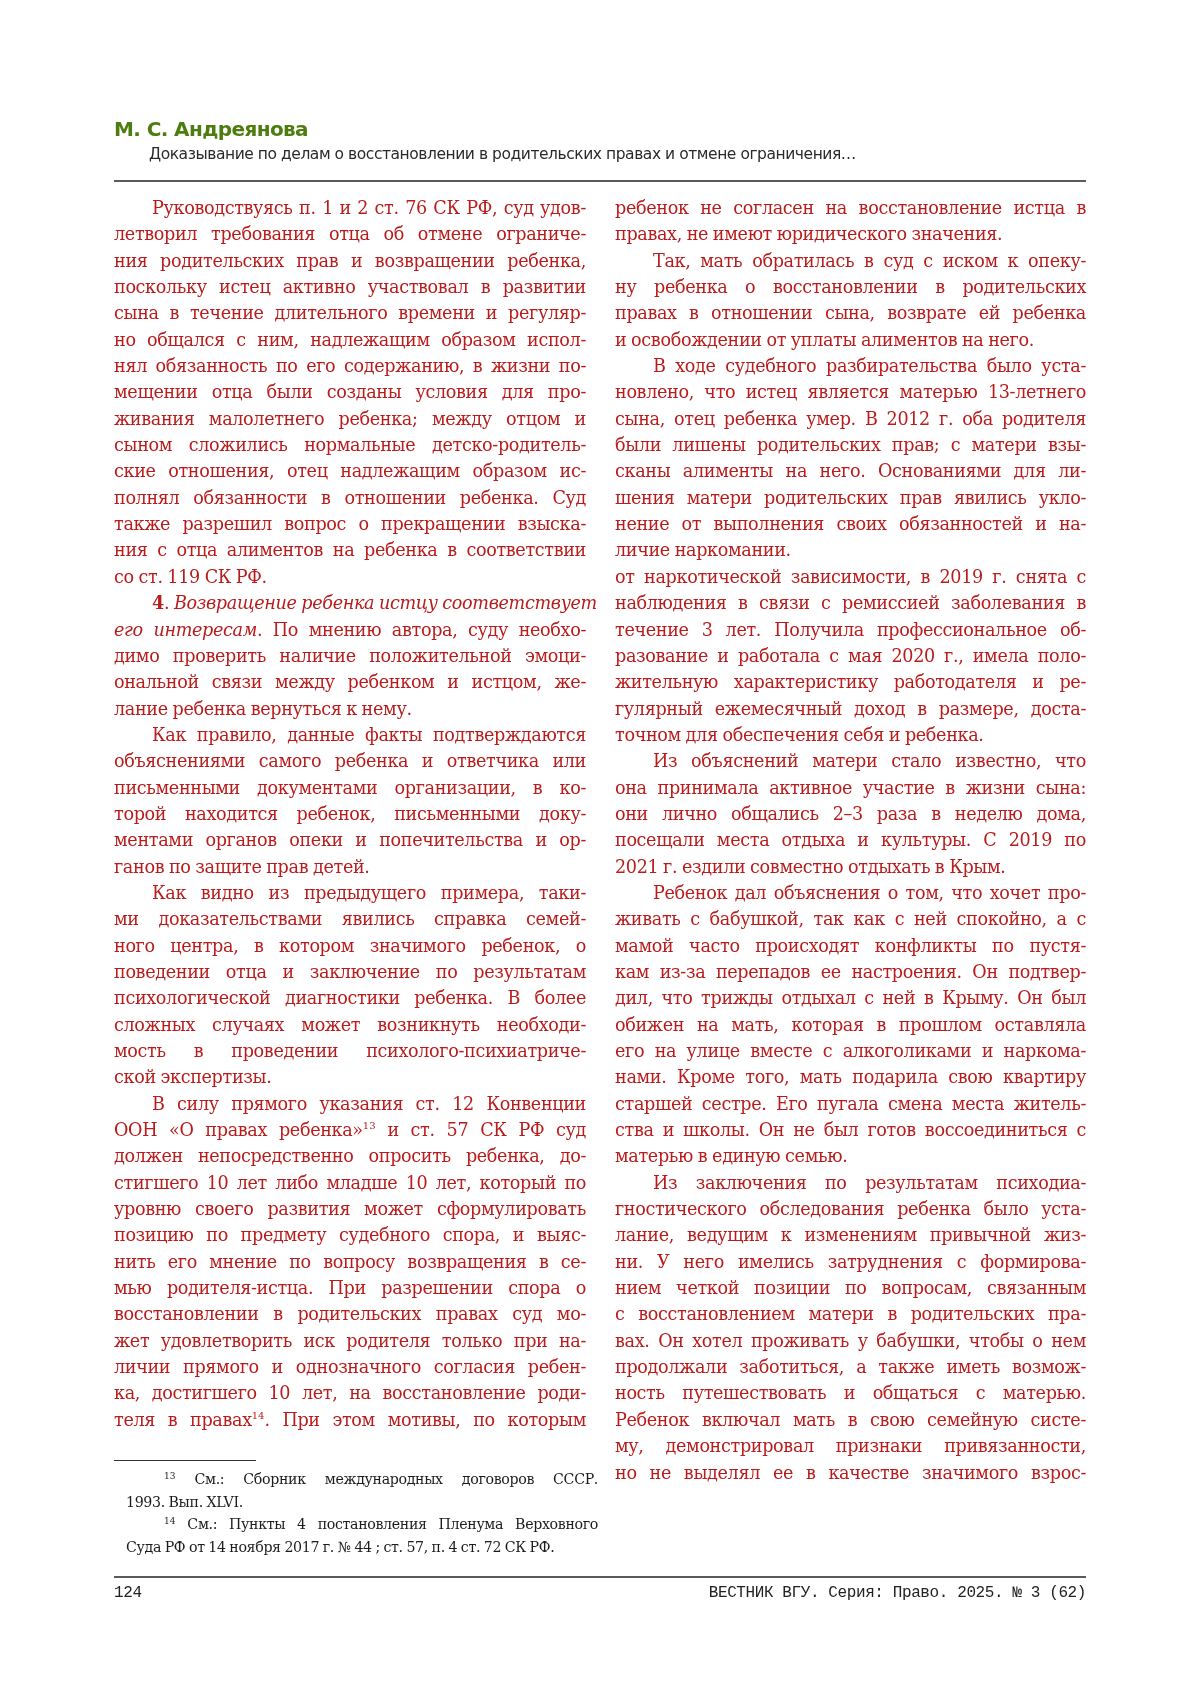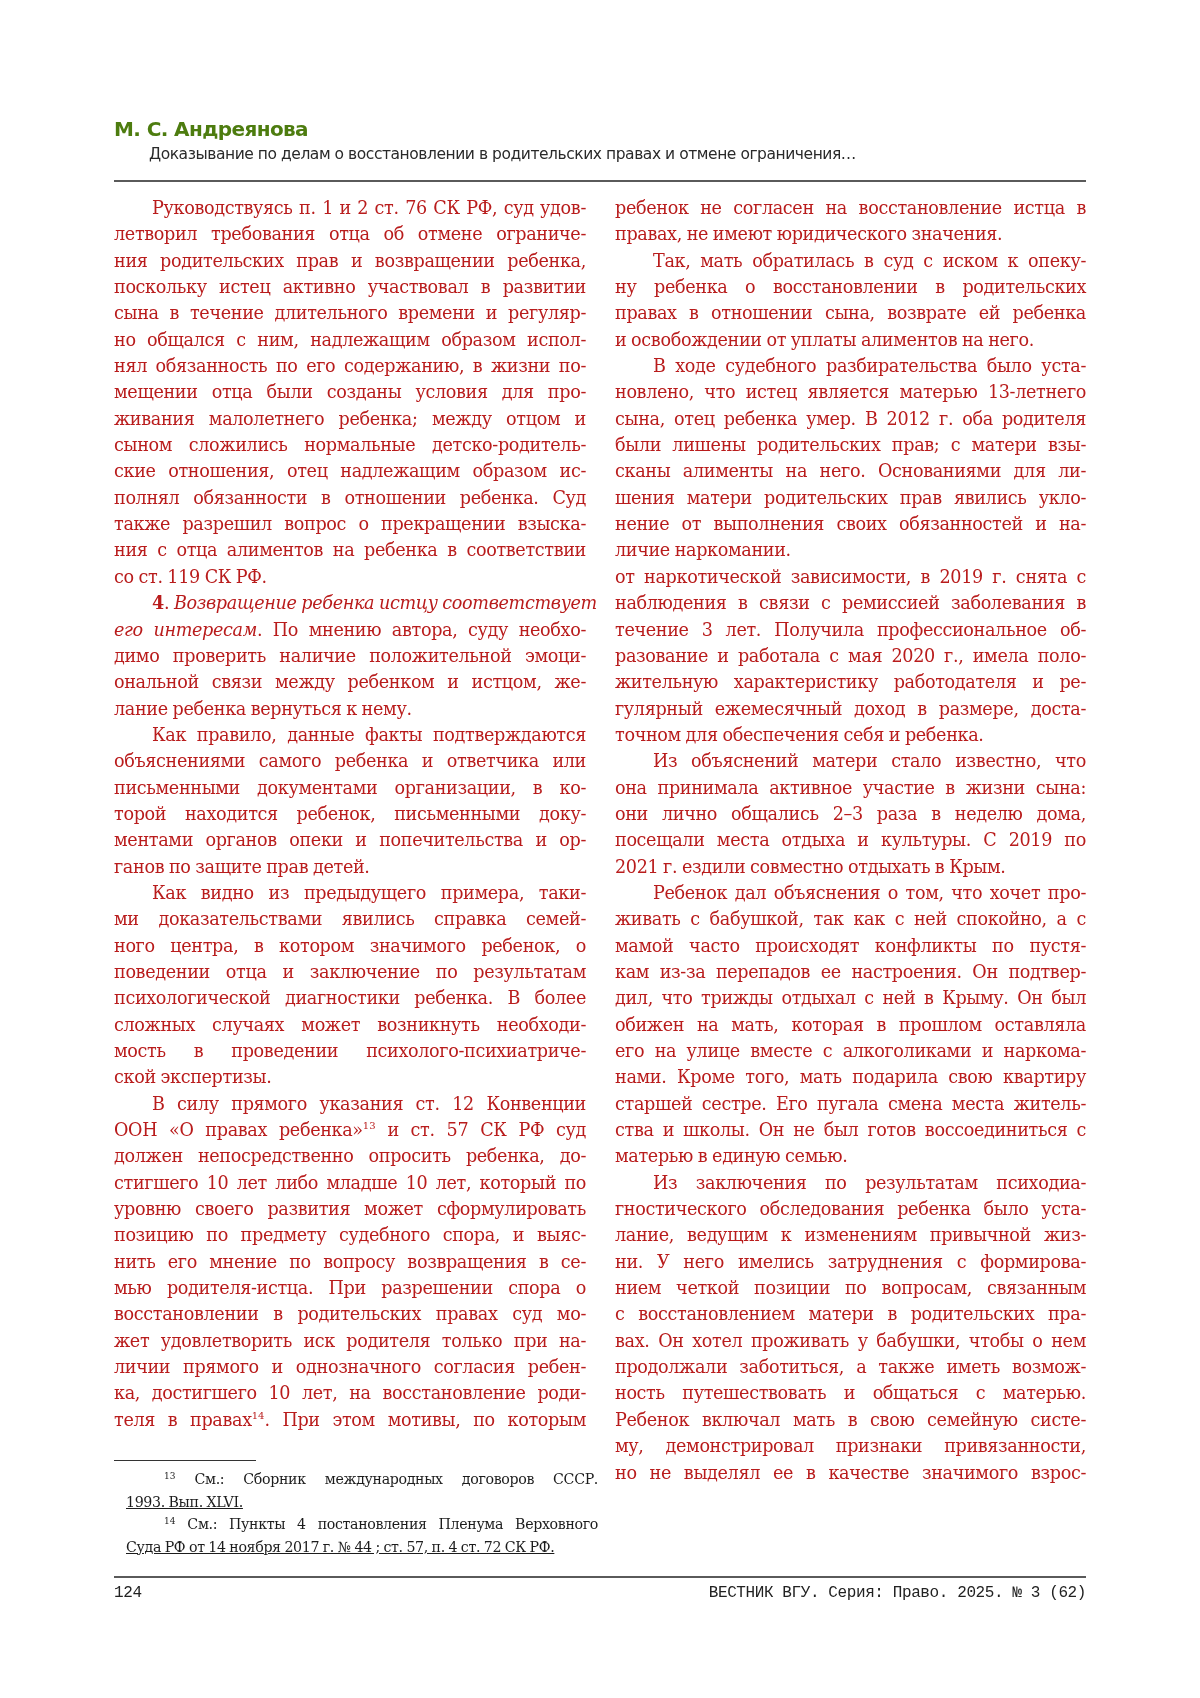--- a/index.html
+++ b/index.html
@@ -18,21 +18,21 @@
   .line { height: 26.35px; line-height: 26.35px; white-space: nowrap; text-align: justify; text-align-last: justify; letter-spacing: -0.35px; word-spacing: -0.5px; }
   .line.last { text-align-last: left; }
   .line.indent { padding-left: 38px; }
   .line .b { font-weight: bold; }
   .line .i { font-style: italic; }
   sup { font-size: 10px; line-height: 0; vertical-align: 7px; letter-spacing: 0; }
 
   .fn-rule { position: absolute; left: 114px; top: 1460px; width: 142px; height: 0; border-top: 1.5px solid #333; }
   .footnotes { position: absolute; left: 114px; top: 1468px; width: 472px; font-family: "DejaVu Serif", serif; font-size: 14.2px; color: #1c1c1c; margin-left: 12px; }
   .fn-line { height: 22.5px; line-height: 22.5px; white-space: nowrap; text-align: justify; text-align-last: justify; letter-spacing: -0.35px; word-spacing: -0.5px; }
-  .fn-line.last { text-align-last: left; text-decoration: underline; }
+  .fn-line.last { text-align-last: left; }
   .fn-line.indent { padding-left: 38px; }
   .fn-line sup { font-size: 9px; vertical-align: 5px; }
 
   .foot-rule { position: absolute; left: 114px; top: 1576px; width: 972px; height: 0; border-top: 2px solid #5a5a5a; }
   .folio { position: absolute; top: 1581px; font-family: Liberation Mono, monospace; font-size: 16px; line-height: 24px; color: #222; letter-spacing: -0.4px; }
   .folio-left { left: 114px; }
   .folio-right { right: 114px; white-space: nowrap; }
 </style>
 </head>
 <body>

